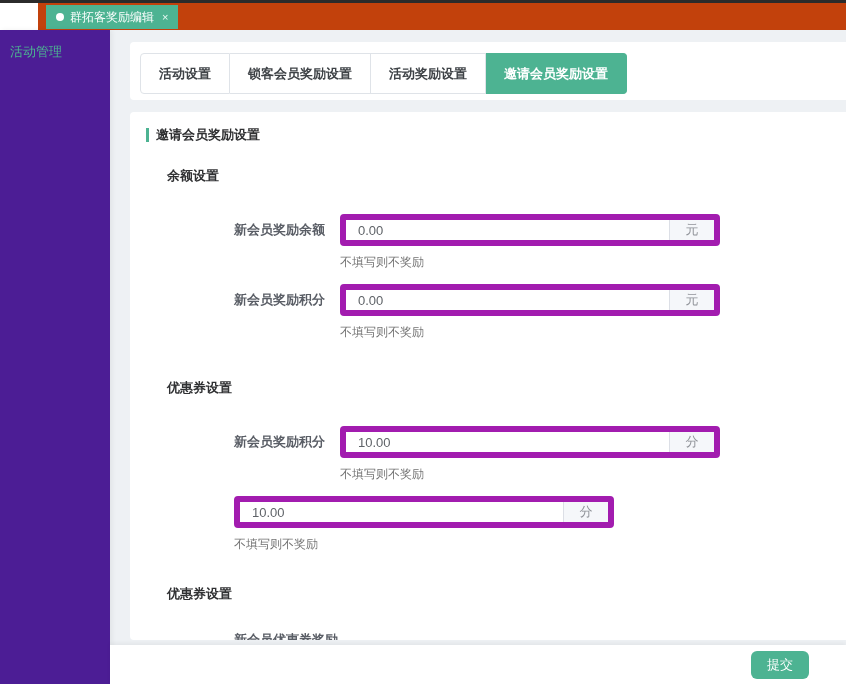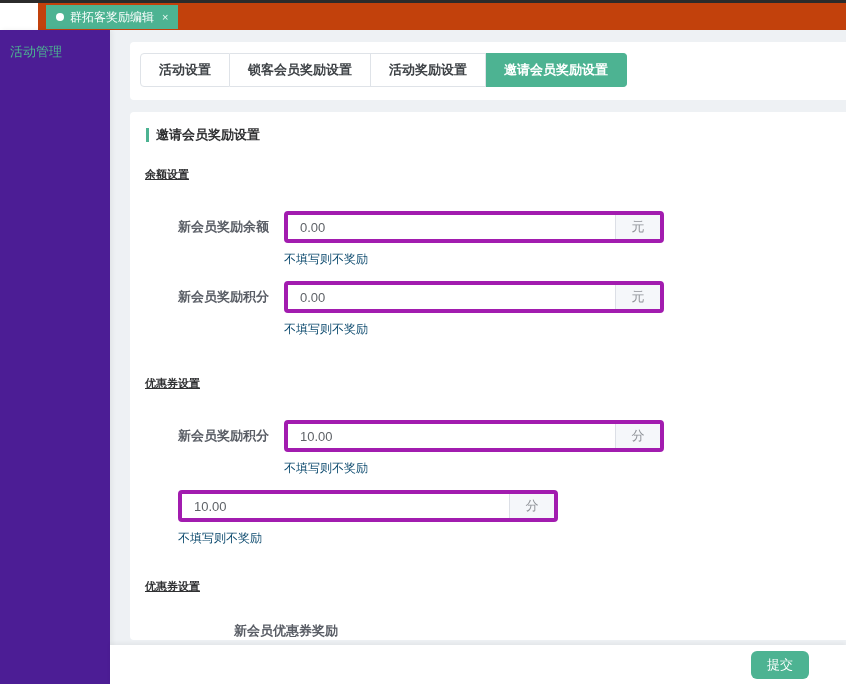--- a/index.html
+++ b/index.html
@@ -19,49 +19,49 @@
   
   .content-bg { position:absolute; left:110px; top:30px; right:0; bottom:0; background:#eef1f4; }
   .sidebar { position:absolute; left:0; top:30px; width:110px; bottom:0; background:#4c1d95;
     box-shadow:2px 0 5px rgba(0,0,0,0.06); }
   .sidebar-item { padding:13px 10px; font-size:13px; color:#4db392; cursor:pointer; }
 
   
   .tabs-card { position:absolute; left:130px; top:42px; right:0; height:58px; background:#fff;
     border-radius:4px 0 0 4px; }
   .btn-group { position:absolute; left:10px; top:11px; display:flex; }
-  .btn-group .seg { height:34px; padding:0 18px; background:#fff; border:1px solid #dfe3e8; border-left:none;
+  .btn-group .seg { height:41px; padding:0 18px; background:#fff; border:1px solid #dfe3e8; border-left:none;
     font-size:13px; font-weight:bold; color:#3f4347; display:flex; align-items:center; cursor:pointer;
     font-family:"Liberation Sans","DejaVu Sans",sans-serif; }
   .btn-group .seg:first-child { border-left:1px solid #dfe3e8; border-radius:4px 0 0 4px; }
   .btn-group .seg:last-child { border-radius:0 4px 4px 0; }
   .btn-group .seg.active { background:#4db392; border-color:#4db392; color:#fff; }
 
   
   .form-card { position:absolute; left:130px; top:112px; right:0; height:528px; background:#fff;
     border-radius:4px 0 0 4px; overflow:hidden; }
   .card-header { display:flex; align-items:center; gap:7px; margin:14px 0 0 16px; }
   .green-bar { width:3px; height:14px; background:#4db392; }
   .card-header .title { font-size:13px; font-weight:bold; color:#303133; }
 
-  .section-title { margin:23px 0 0 15px; font-size:11px; font-weight:bold; color:#303133;text-decoration:underline; }
+  .section-title { margin:23px 0 0 37px; font-size:13px; font-weight:bold; color:#303133; }
   .section-title.points { margin-top:38px; }
   .section-title.coupon { margin-top:32px; }
 
-  .form-row { display:flex; margin-left:48px; margin-top:29px; }
+  .form-row { display:flex; margin-left:104px; margin-top:29px; }
   .form-row.tight { margin-top:13px; }
   .row-label { width:106px; font-size:13px; font-weight:bold; color:#5a5e66; line-height:32px; }
   .row-main { display:flex; flex-direction:column; }
-  .input-group { display:flex; width:380px; height:32px; border:4px solid #a21caf; border-radius:4px;
+  .input-group { display:flex; width:380px; height:32px; border:6px solid #a21caf; border-radius:4px;
     overflow:hidden; background:#fff; }
   .input-group input { flex:1; border:none; outline:none; padding:0 12px; font-size:13px; color:#5f6368;
     font-family:"Liberation Sans","DejaVu Sans",sans-serif; }
   .unit { width:45px; background:#f5f7fa; border-left:1px solid #dcdfe6; color:#909399;
     display:flex; align-items:center; justify-content:center; font-size:13px; }
-  .help { font-size:12px; color:#0c4a6e; margin-top:8px; }
+  .help { font-size:12px; color:#737373; margin-top:8px; }
 
   .coupon-label { margin:28px 0 0 104px; font-size:13px; font-weight:bold; color:#5a5e66; }
 
   
   .footer { position:absolute; left:110px; right:0; bottom:0; height:39px; background:#fff;
     box-shadow:0 -2px 4px rgba(0,0,0,0.05); }
   .submit-btn { position:absolute; right:37px; top:6px; width:58px; height:28px; background:#4db392;
     border:none; border-radius:6px; color:#fff; font-size:13px; cursor:pointer;
     font-family:"Liberation Sans","DejaVu Sans",sans-serif; }
 </style>

